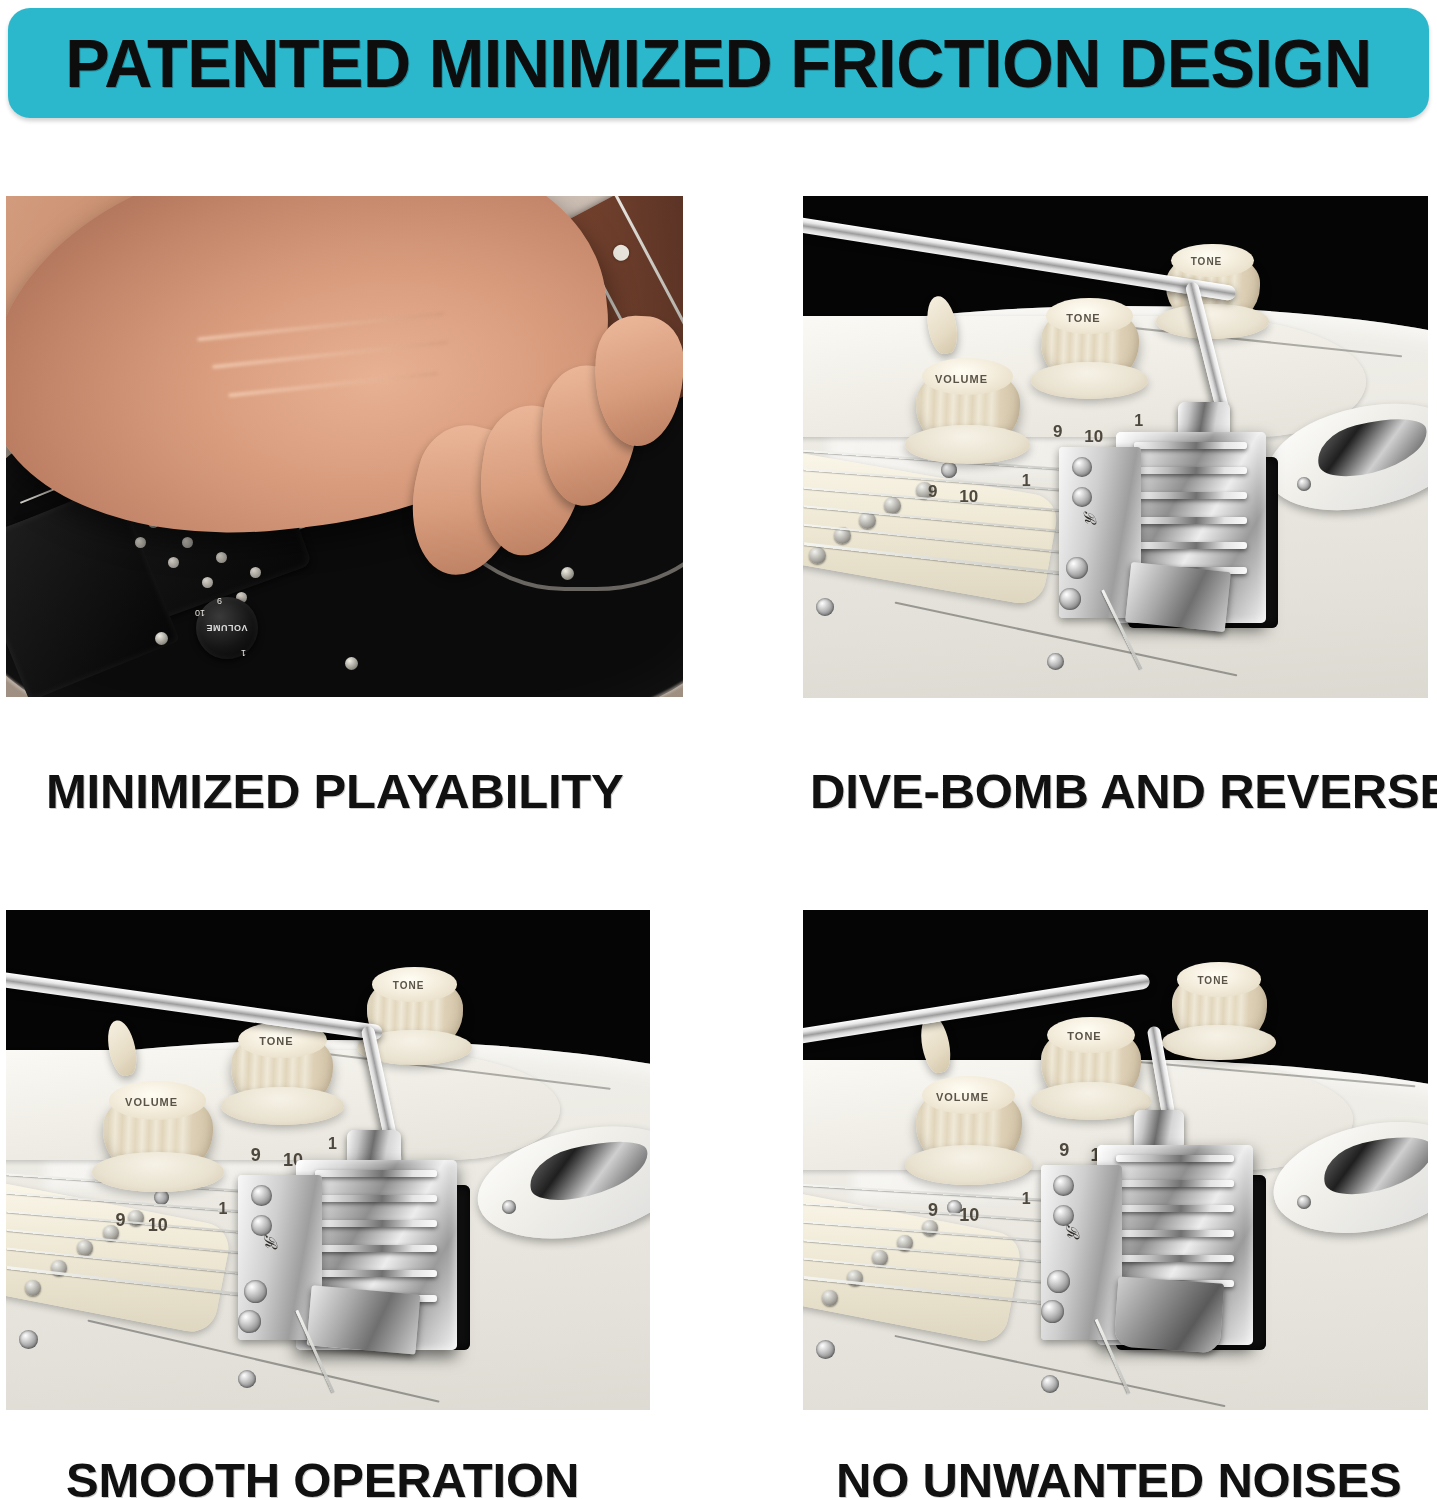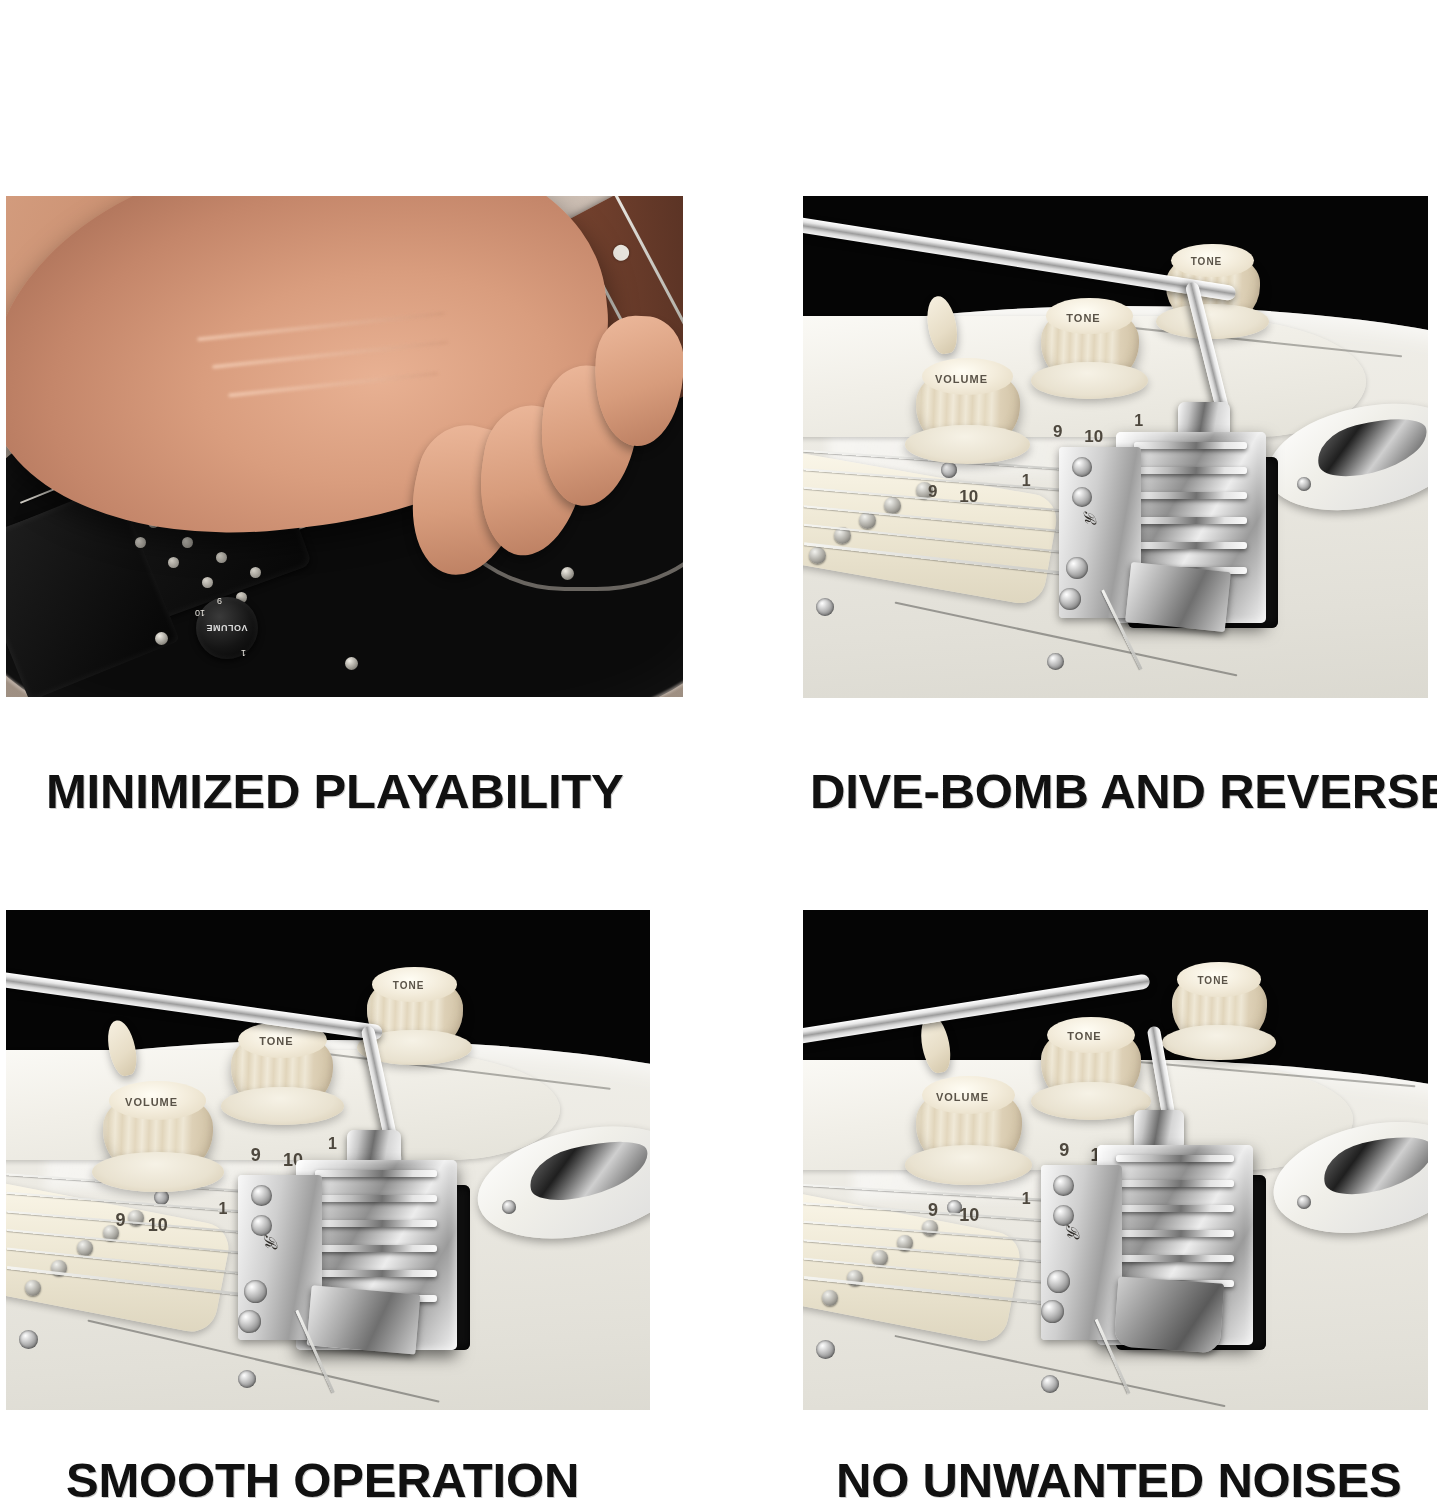--- a/index.html
+++ b/index.html
@@ -296,20 +296,23 @@
     background: linear-gradient(100deg, rgba(255,255,255,.55), rgba(255,255,255,0));
     filter: blur(6px);
     pointer-events:none;
   }
 </style>
 </head>
 <body>
 
 <div class="page">
 
+  <div class="banner">
+    <div class="banner-title">PATENTED MINIMIZED FRICTION DESIGN</div>
+  </div>
 
   <div class="photo p1" style="position:absolute; left:6px; top:196px; width:677px; height:501px;">
     <div class="bg-wall"></div>
 
     <div class="body"></div>
     <div class="body-edge"></div>
     <div class="horn"></div>
 
     <div class="neck">
       <div class="fret" style="left:8%"></div>

